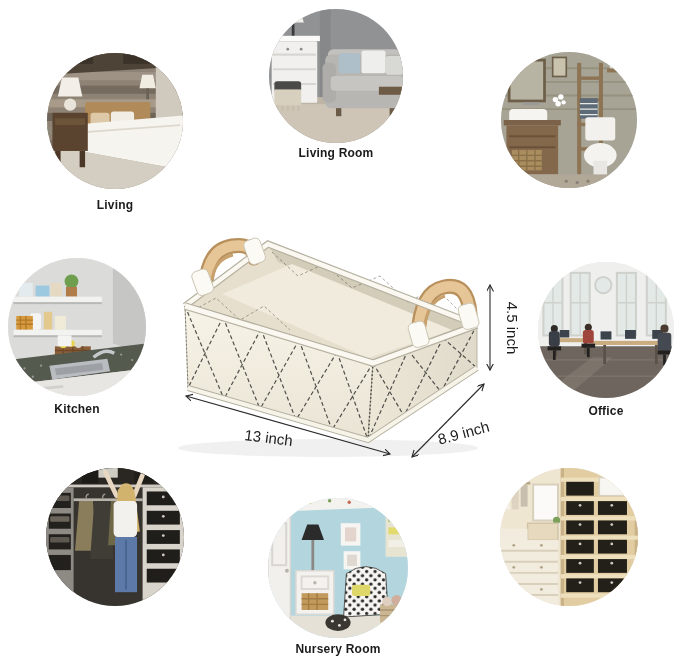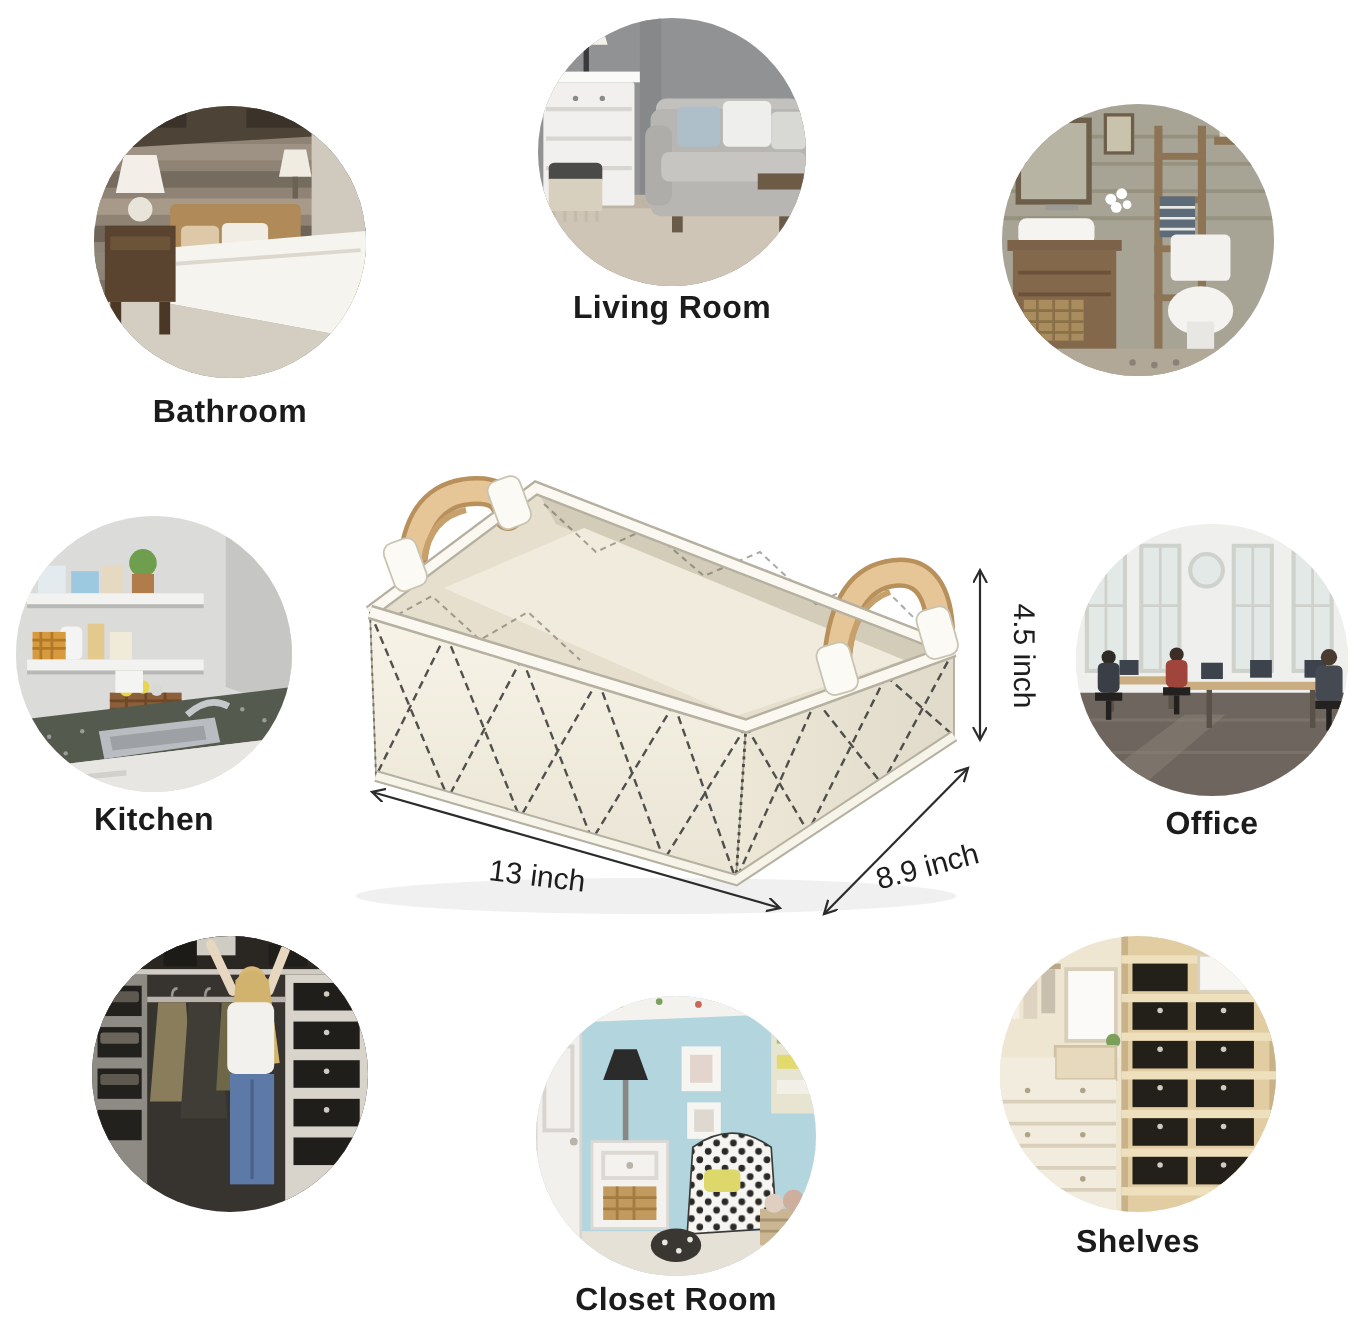--- a/index.html
+++ b/index.html
@@ -2,21 +2,21 @@
 <html><head>
 <meta charset="utf-8">
 <style>
   html,body{margin:0;padding:0;background:#fff;}
   .stage{position:relative;width:679px;height:670px;background:#ffffff;overflow:hidden;
          font-family:"Liberation Sans",sans-serif;}
   .photo{position:absolute;border-radius:50%;overflow:hidden;
          box-shadow:inset 0 0 3px rgba(0,0,0,.18);}
   .photo svg{display:block;width:100%;height:100%;}
   .room-label{position:absolute;width:180px;text-align:center;
-              font-size:16px;font-weight:700;color:#1b1b1b;letter-spacing:.2px;}
+              font-size:12px;font-weight:700;color:#1b1b1b;letter-spacing:.2px;}
   .basket-wrap{position:absolute;left:160px;top:222px;width:360px;height:246px;}
   .basket-wrap svg{display:block;width:100%;height:100%;overflow:visible;}
   .dim-text{font-size:15px;fill:#1d1d1d;font-family:"Liberation Sans",sans-serif;}
   .stitch{fill:none;stroke:#3a3a38;stroke-width:1.2;stroke-dasharray:4 2.6;opacity:.88;}
   .stitch-soft{fill:none;stroke:#55534c;stroke-width:1;stroke-dasharray:3 2.4;opacity:.5;}
   .dimline{stroke:#2b2b2b;stroke-width:1.1;fill:none;}
 </style>
 </head>
 <body>
 
@@ -44,21 +44,21 @@
       <polygon points="68,26 80,26 78,16 70,16" fill="#f1ece2"></polygon>
       <rect x="73" y="26" width="2" height="8" fill="#6b6157"></rect>
       <polygon points="8,32 26,32 23,18 11,18" fill="#f3efe8"></polygon>
       <circle cx="17" cy="38" r="4.5" fill="#e9e4da"></circle>
       <rect x="4" y="44" width="26" height="28" fill="#5a442f"></rect>
       <rect x="6" y="48" width="22" height="5" fill="#6c5439"></rect>
       <rect x="6" y="72" width="4" height="12" fill="#4a3726"></rect>
         <rect x="24" y="72" width="4" height="12" fill="#4a3726"></rect>
     </svg>
   </div>
-  <div class="room-label" style="left:25px;top:198px">Bathroom</div>
+  <div class="room-label" style="left:25px;top:198px">Living</div>
 
   <div class="photo" style="left:269px;top:9px;width:134px;height:134px">
     <svg viewBox="0 0 100 100" preserveAspectRatio="xMidYMid slice">
       <rect width="100" height="100" fill="#909294"></rect>
       <rect x="38" width="8" height="70" fill="#7e8082" opacity=".55"></rect>
       <rect y="66" width="100" height="34" fill="#cfc5b6"></rect>
       <rect y="66" width="100" height="5" fill="#bfb5a6"></rect>
       <polygon points="10,10 26,10 23,0 13,0" fill="#f4f1ea"></polygon>
       <rect x="17" y="8" width="2" height="13" fill="#3a3a3a"></rect>
       <rect x="0" y="20" width="38" height="4" fill="#fafaf8"></rect>
@@ -279,21 +279,21 @@
       <circle cx="46" cy="88" r="1" fill="#e8e6e0"></circle>
         <circle cx="51" cy="91" r="1" fill="#e8e6e0"></circle>
         <circle cx="55" cy="87" r="1" fill="#e8e6e0"></circle>
       <rect x="80" y="76" width="18" height="13" fill="#cbb693"></rect>
       <path d="M80,80 h18 M80,84 h18" stroke="#ab9470" stroke-width="1"></path>
       <circle cx="85" cy="74" r="3.4" fill="#e0cfc0"></circle>
         <circle cx="92" cy="73" r="3.8" fill="#cfae9e"></circle>
         <circle cx="97" cy="76" r="3" fill="#e8ddc8"></circle>
     </svg>
   </div>
-  <div class="room-label" style="left:248px;top:642px">Closet Room</div>
+  <div class="room-label" style="left:248px;top:642px">Nursery Room</div>
 
   <div class="photo" style="left:500px;top:468px;width:138px;height:138px">
     <svg viewBox="0 0 100 100" preserveAspectRatio="xMidYMid slice">
       <rect width="100" height="100" fill="#efe6d2"></rect>
       <rect x="0" y="0" width="22" height="8" fill="#3a362f"></rect>
       <rect x="0" y="10" width="22" height="2" fill="#b8a888"></rect>
       <rect x="2" y="12" width="5" height="18" fill="#f4f1ea"></rect>
       <rect x="8.5" y="12" width="5" height="18" fill="#ddd3c0"></rect>
       <rect x="15" y="12" width="5" height="16" fill="#c9bfae"></rect>
       <rect x="24" y="12" width="18" height="26" fill="#fbfaf8" stroke="#d8cfba" stroke-width="1.4"></rect>
@@ -336,21 +336,20 @@
       <rect x="0" y="52" width="42" height="48" fill="#f2ecdf"></rect>
       <path d="M0,60 h42 M0,68 h42 M0,76 h42 M0,84 h42 M0,92 h42" stroke="#d9cfba" stroke-width="1.4"></path>
       <circle cx="10" cy="56" r="1" fill="#b0a488"></circle>
         <circle cx="30" cy="56" r="1" fill="#b0a488"></circle>
       <circle cx="10" cy="72" r="1" fill="#b0a488"></circle>
         <circle cx="30" cy="72" r="1" fill="#b0a488"></circle>
       <circle cx="10" cy="88" r="1" fill="#b0a488"></circle>
         <circle cx="30" cy="88" r="1" fill="#b0a488"></circle>
     </svg>
   </div>
-  <div class="room-label" style="left:479px;top:613px">Shelves</div>
 
   <div class="basket-wrap">
     <svg viewBox="0 0 360 246">
       <defs>
         <linearGradient id="gFront" x1="0" y1="0" x2="0" y2="1">
           <stop offset="0" stop-color="#f7f3e7"></stop>
             <stop offset="1" stop-color="#e9e4d4"></stop>
         </linearGradient>
         <linearGradient id="gSide" x1="0" y1="0" x2="1" y2="0">
           <stop offset="0" stop-color="#ece7d7"></stop>

